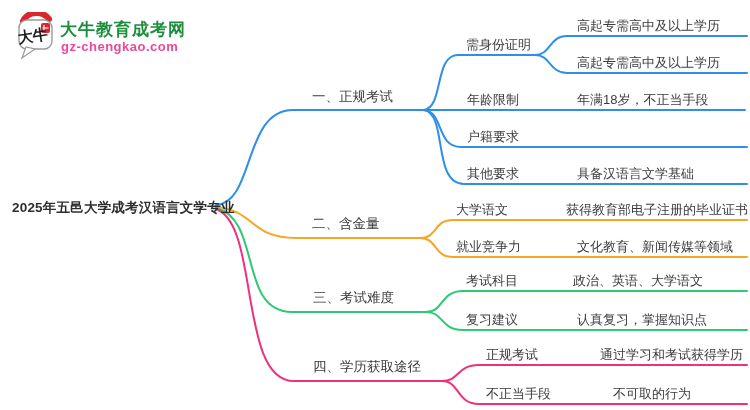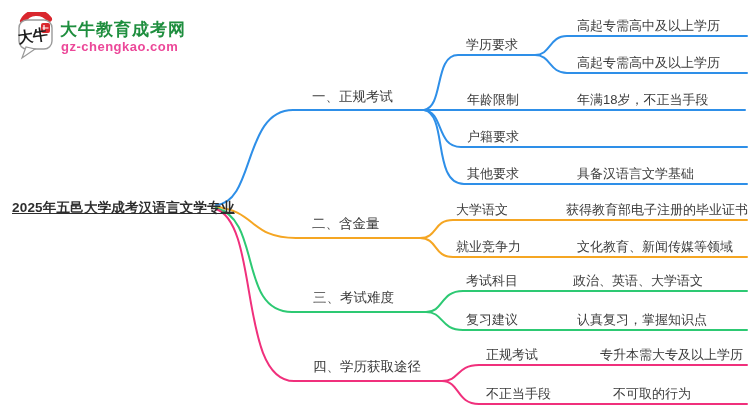--- a/index.html
+++ b/index.html
@@ -6,21 +6,21 @@
   .stage{
     position:relative;width:750px;height:410px;background:#ffffff;overflow:hidden;
     font-family:"Liberation Sans","DejaVu Sans",sans-serif;
   }
   .mindmap-svg{position:absolute;left:0;top:0;}
   .node{
     position:absolute;white-space:nowrap;color:#3c3c3c;font-size:13px;line-height:14px;
   }
   .root-title{
     position:absolute;left:12px;top:199px;white-space:nowrap;color:#2e2e2e;
-    font-size:13.5px;font-weight:600;letter-spacing:0.2px;text-decoration:underline;
+    font-size:13.5px;font-weight:600;letter-spacing:0.2px;
   }
   .branch-label{font-size:13.5px;color:#3a3a3a;}
   .logo{position:absolute;left:16px;top:12px;width:190px;height:48px;}
   .logo-badge{position:absolute;left:0;top:0;}
   .logo-name{
     position:absolute;left:44px;top:6px;font-size:17px;font-weight:bold;color:#1e8e3e;
     letter-spacing:1px;white-space:nowrap;
   }
   .logo-domain{
     position:absolute;left:45px;top:27px;font-size:13px;font-weight:bold;color:#ec4899;
@@ -63,21 +63,21 @@
       <path d="M 28 13 v 6 M 26.5 16 h 6" stroke="#ffffff" stroke-width="1.2"></path>
       <text x="17" y="29" font-size="15" font-weight="bold" fill="#1c1c1c" text-anchor="middle" transform="rotate(-8 17 25)">大牛</text>
     </svg>
     <div class="logo-name">大牛教育成考网</div>
     <div class="logo-domain">gz-chengkao.com</div>
   </div>
 
   <div class="root-title">2025年五邑大学成考汉语言文学专业</div>
 
   <div class="node branch-label" style="left:312px;top:90px">一、正规考试</div>
-  <div class="node" style="left:466px;top:38px">学历要求</div>
+  <div class="node" style="left:466px;top:38px">需身份证明</div>
   <div class="node" style="left:577px;top:19px">高起专需高中及以上学历</div>
   <div class="node" style="left:577px;top:56px">高起专需高中及以上学历</div>
   <div class="node" style="left:467px;top:93px">年龄限制</div>
   <div class="node" style="left:577px;top:93px">年满18岁，不正当手段</div>
   <div class="node" style="left:467px;top:130px">户籍要求</div>
   <div class="node" style="left:467px;top:167px">其他要求</div>
   <div class="node" style="left:577px;top:167px">具备汉语言文学基础</div>
 
   <div class="node branch-label" style="left:312px;top:217px">二、含金量</div>
   <div class="node" style="left:456px;top:203px">大学语文</div>
@@ -86,17 +86,17 @@
   <div class="node" style="left:577px;top:240px">文化教育、新闻传媒等领域</div>
 
   <div class="node branch-label" style="left:313px;top:291px">三、考试难度</div>
   <div class="node" style="left:466px;top:274px">考试科目</div>
   <div class="node" style="left:573px;top:274px">政治、英语、大学语文</div>
   <div class="node" style="left:466px;top:313px">复习建议</div>
   <div class="node branch-label" style="left:313px;top:360px">四、学历获取途径</div>
 
   <div class="node" style="left:577px;top:313px">认真复习，掌握知识点</div>
   <div class="node" style="left:486px;top:348px">正规考试</div>
-  <div class="node" style="left:600px;top:348px">专升本需大专及以上学历</div>
+  <div class="node" style="left:600px;top:348px">通过学习和考试获得学历</div>
   <div class="node" style="left:486px;top:387px">不正当手段</div>
   <div class="node" style="left:613px;top:387px">不可取的行为</div>
 
 </div>
 
 </body></html>

